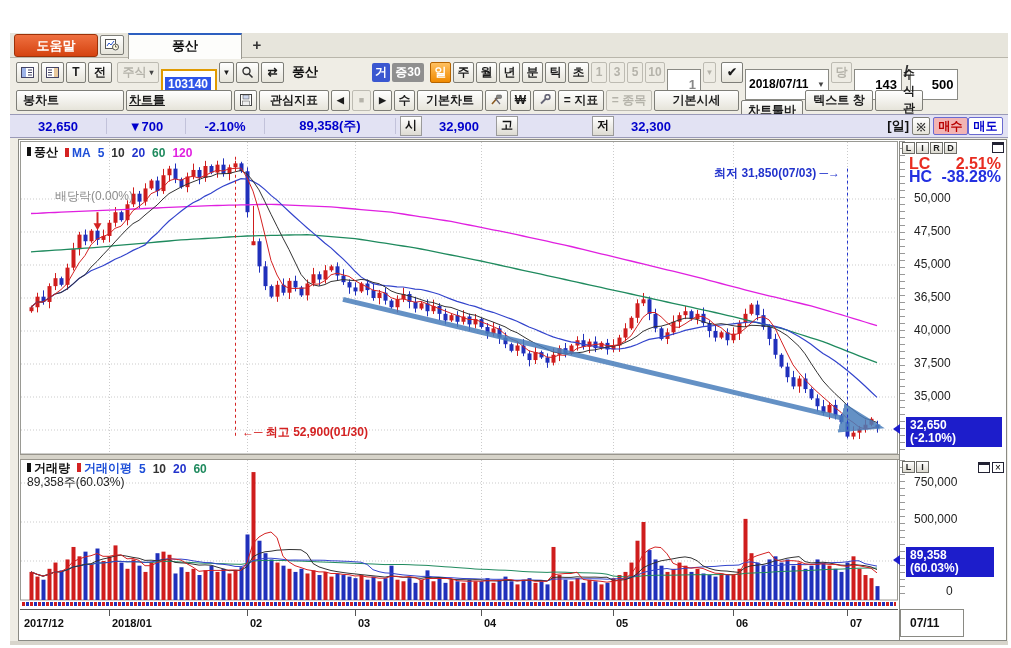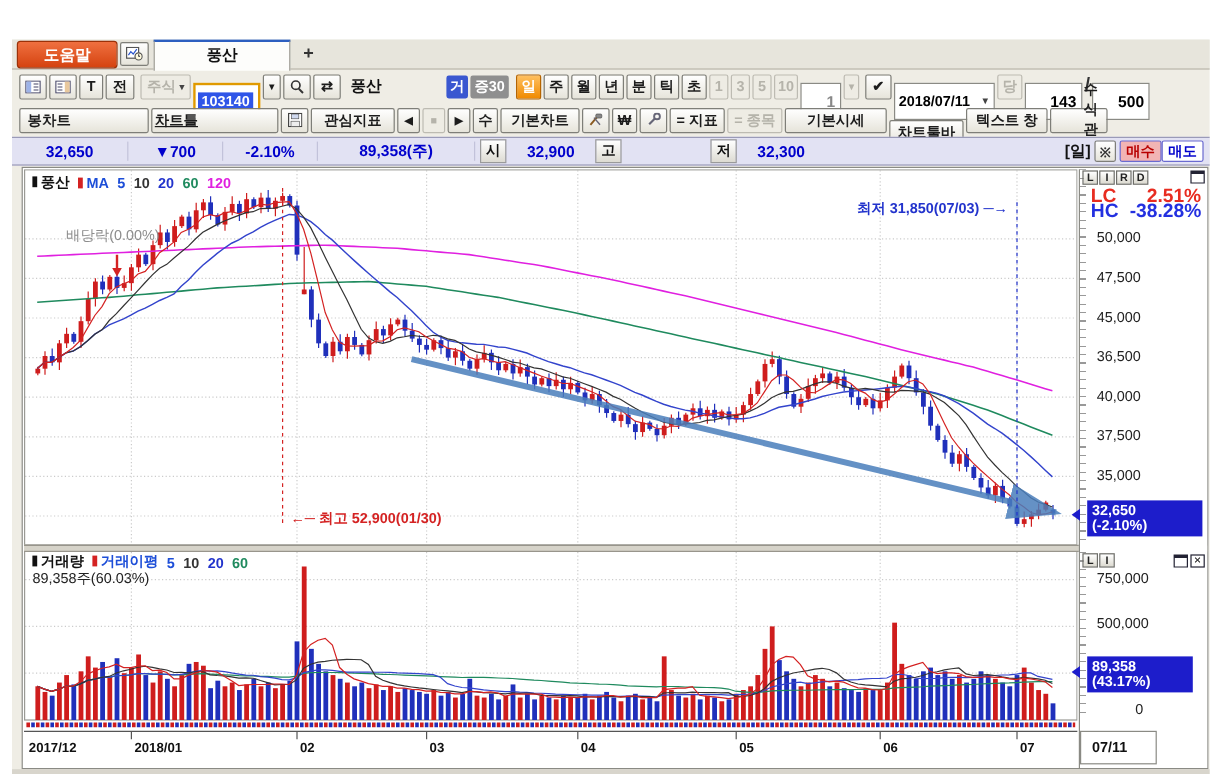--- a/index.html
+++ b/index.html
@@ -759,20 +759,20 @@
       <div class="axbtn" style="left:16px;top:320px;">I</div>
       <div class="winicon" style="left:78px;top:321px;"></div>
       <div class="winicon" id="closex" style="left:92px;top:321px;border-top:1px solid #223;">×</div>
       <div class="ptick" style="top:334px;">750,000</div>
       <div class="ptick" style="top:371px;">500,000</div>
       <div class="ptick" style="top:410px;">250,000</div>
       <div class="ptick" style="top:443px;left:46px;">0</div>
       <div class="hlarrow" style="left:-7px;top:414px;"></div>
       <div class="hlbox" style="top:406px;width:88px;">
         <div>89,358</div>
-        <div>(43.17%)</div>
+        <div>(60.03%)</div>
       </div>
       <div id="dcell">07/11</div>
     </div>
   </div>
 
   <div id="bottomstrip"></div>
 </div>
 
 </body></html>

